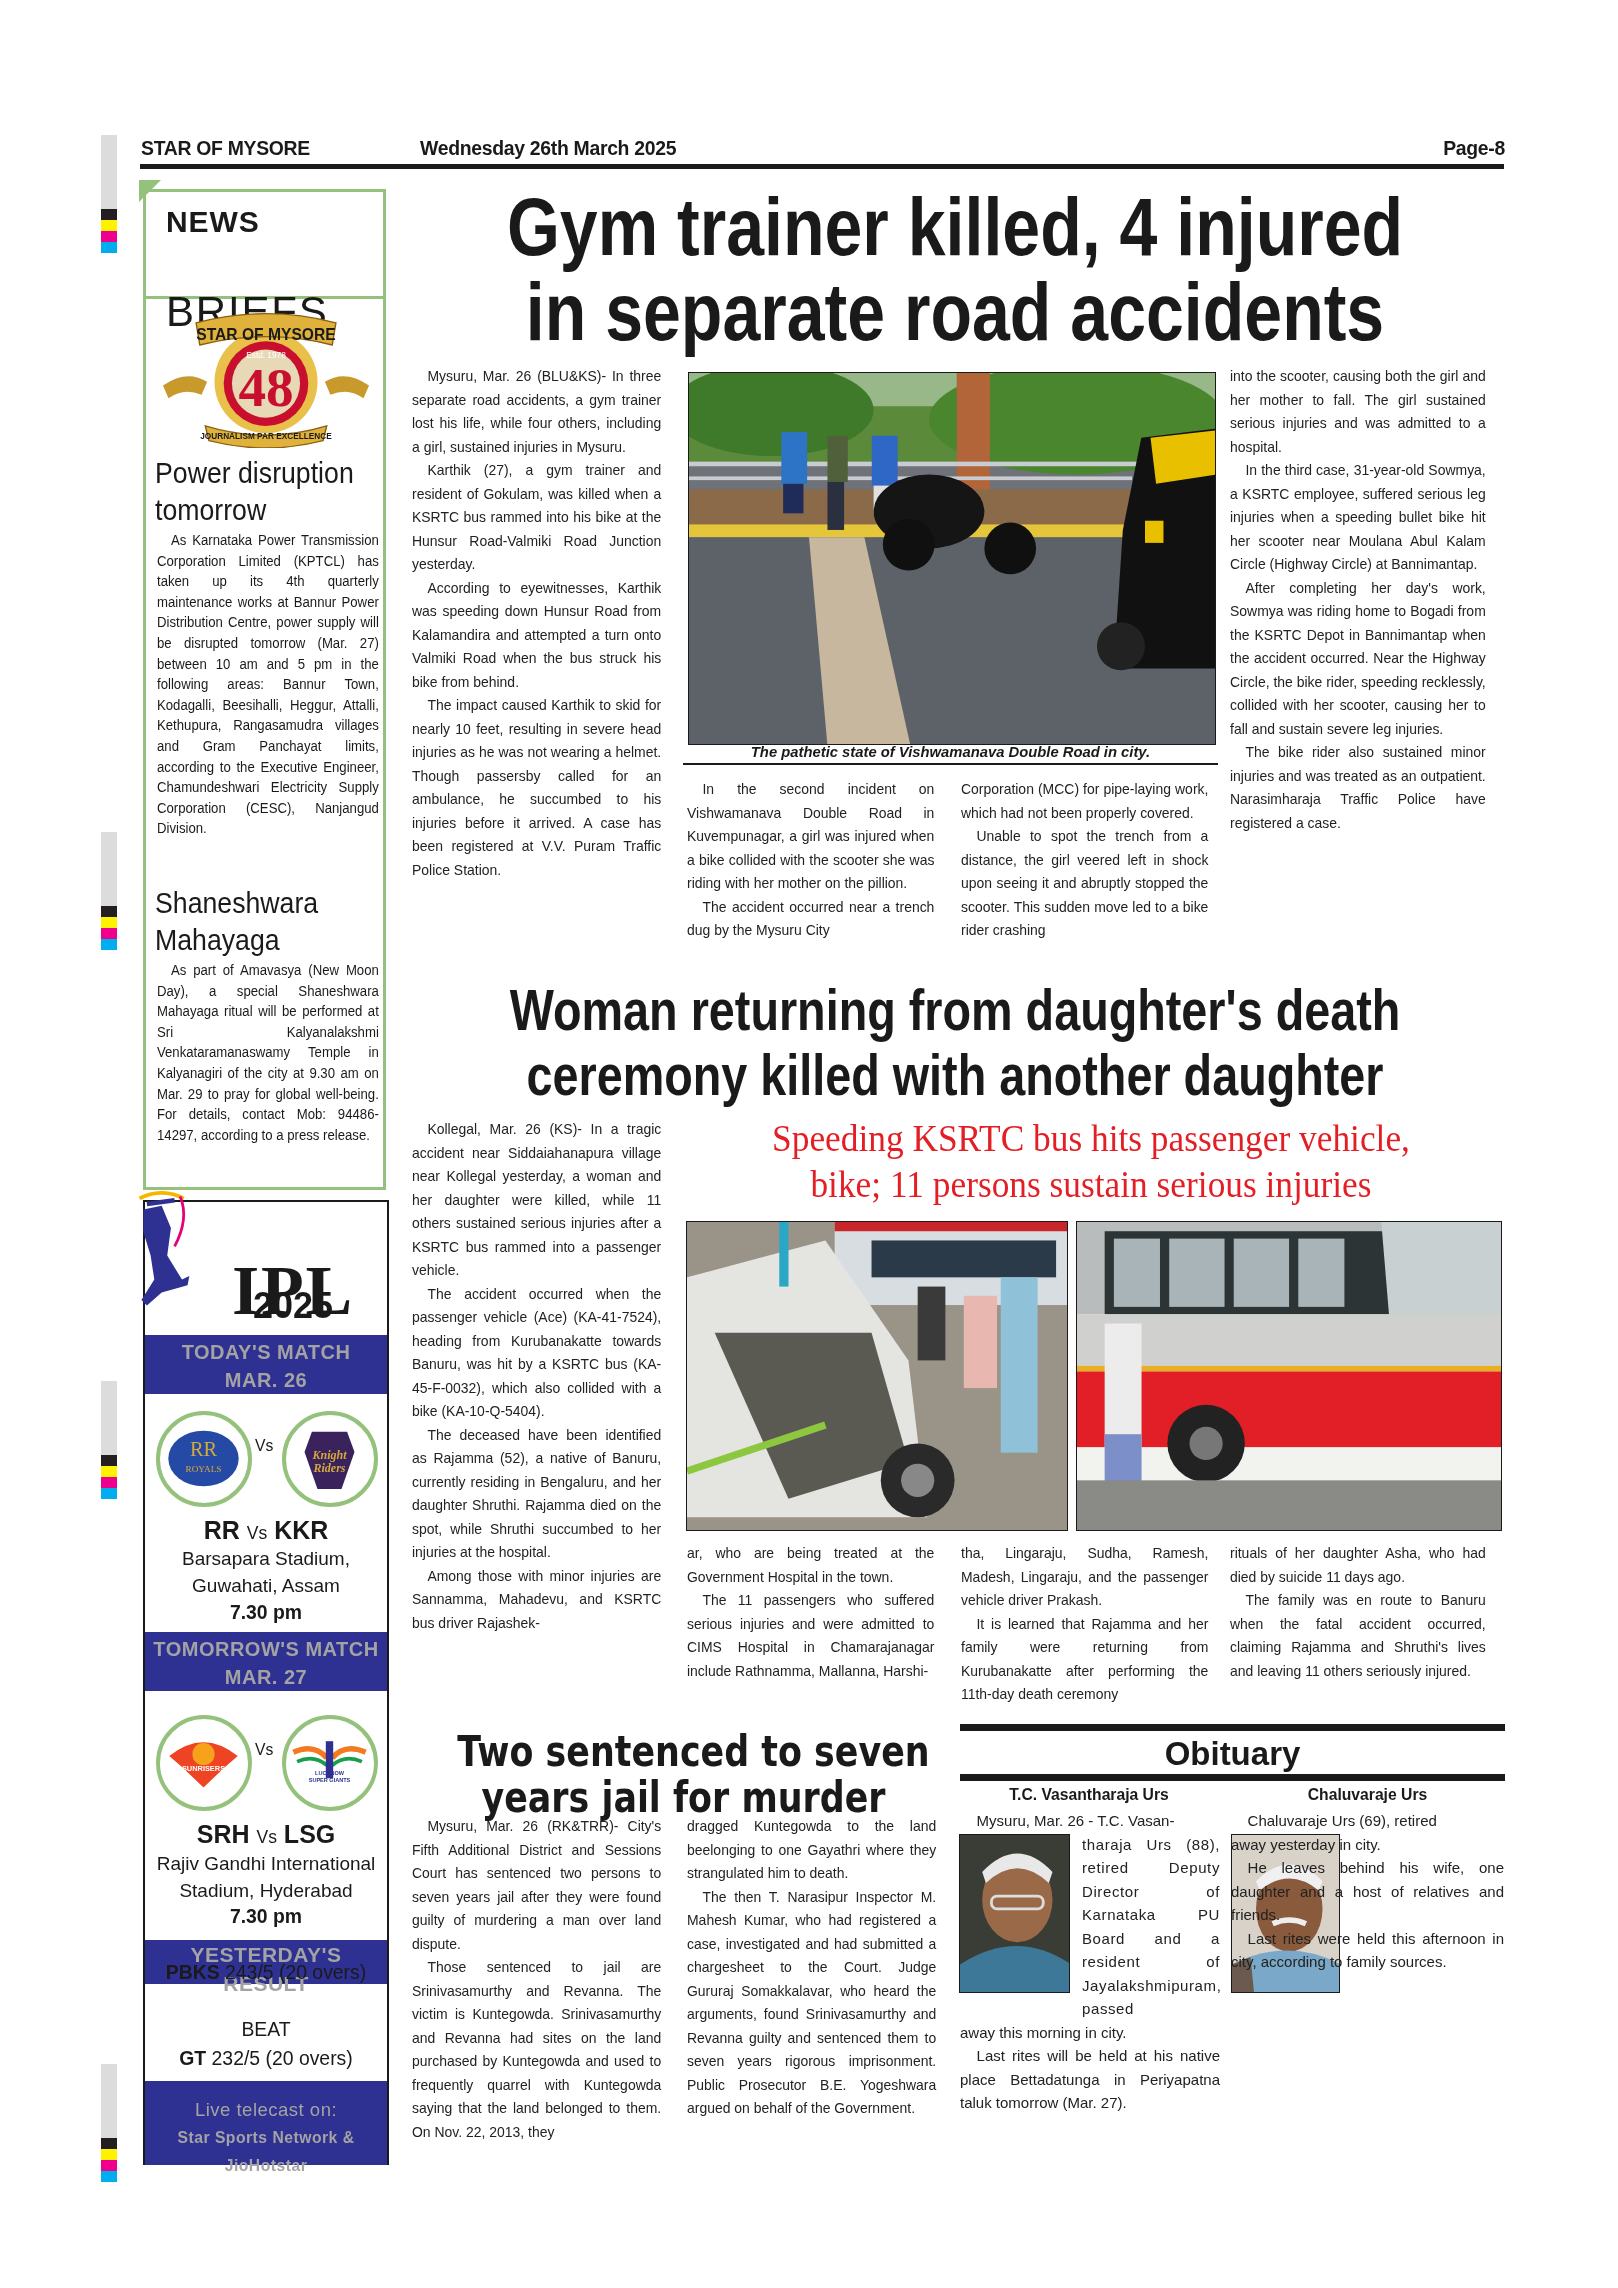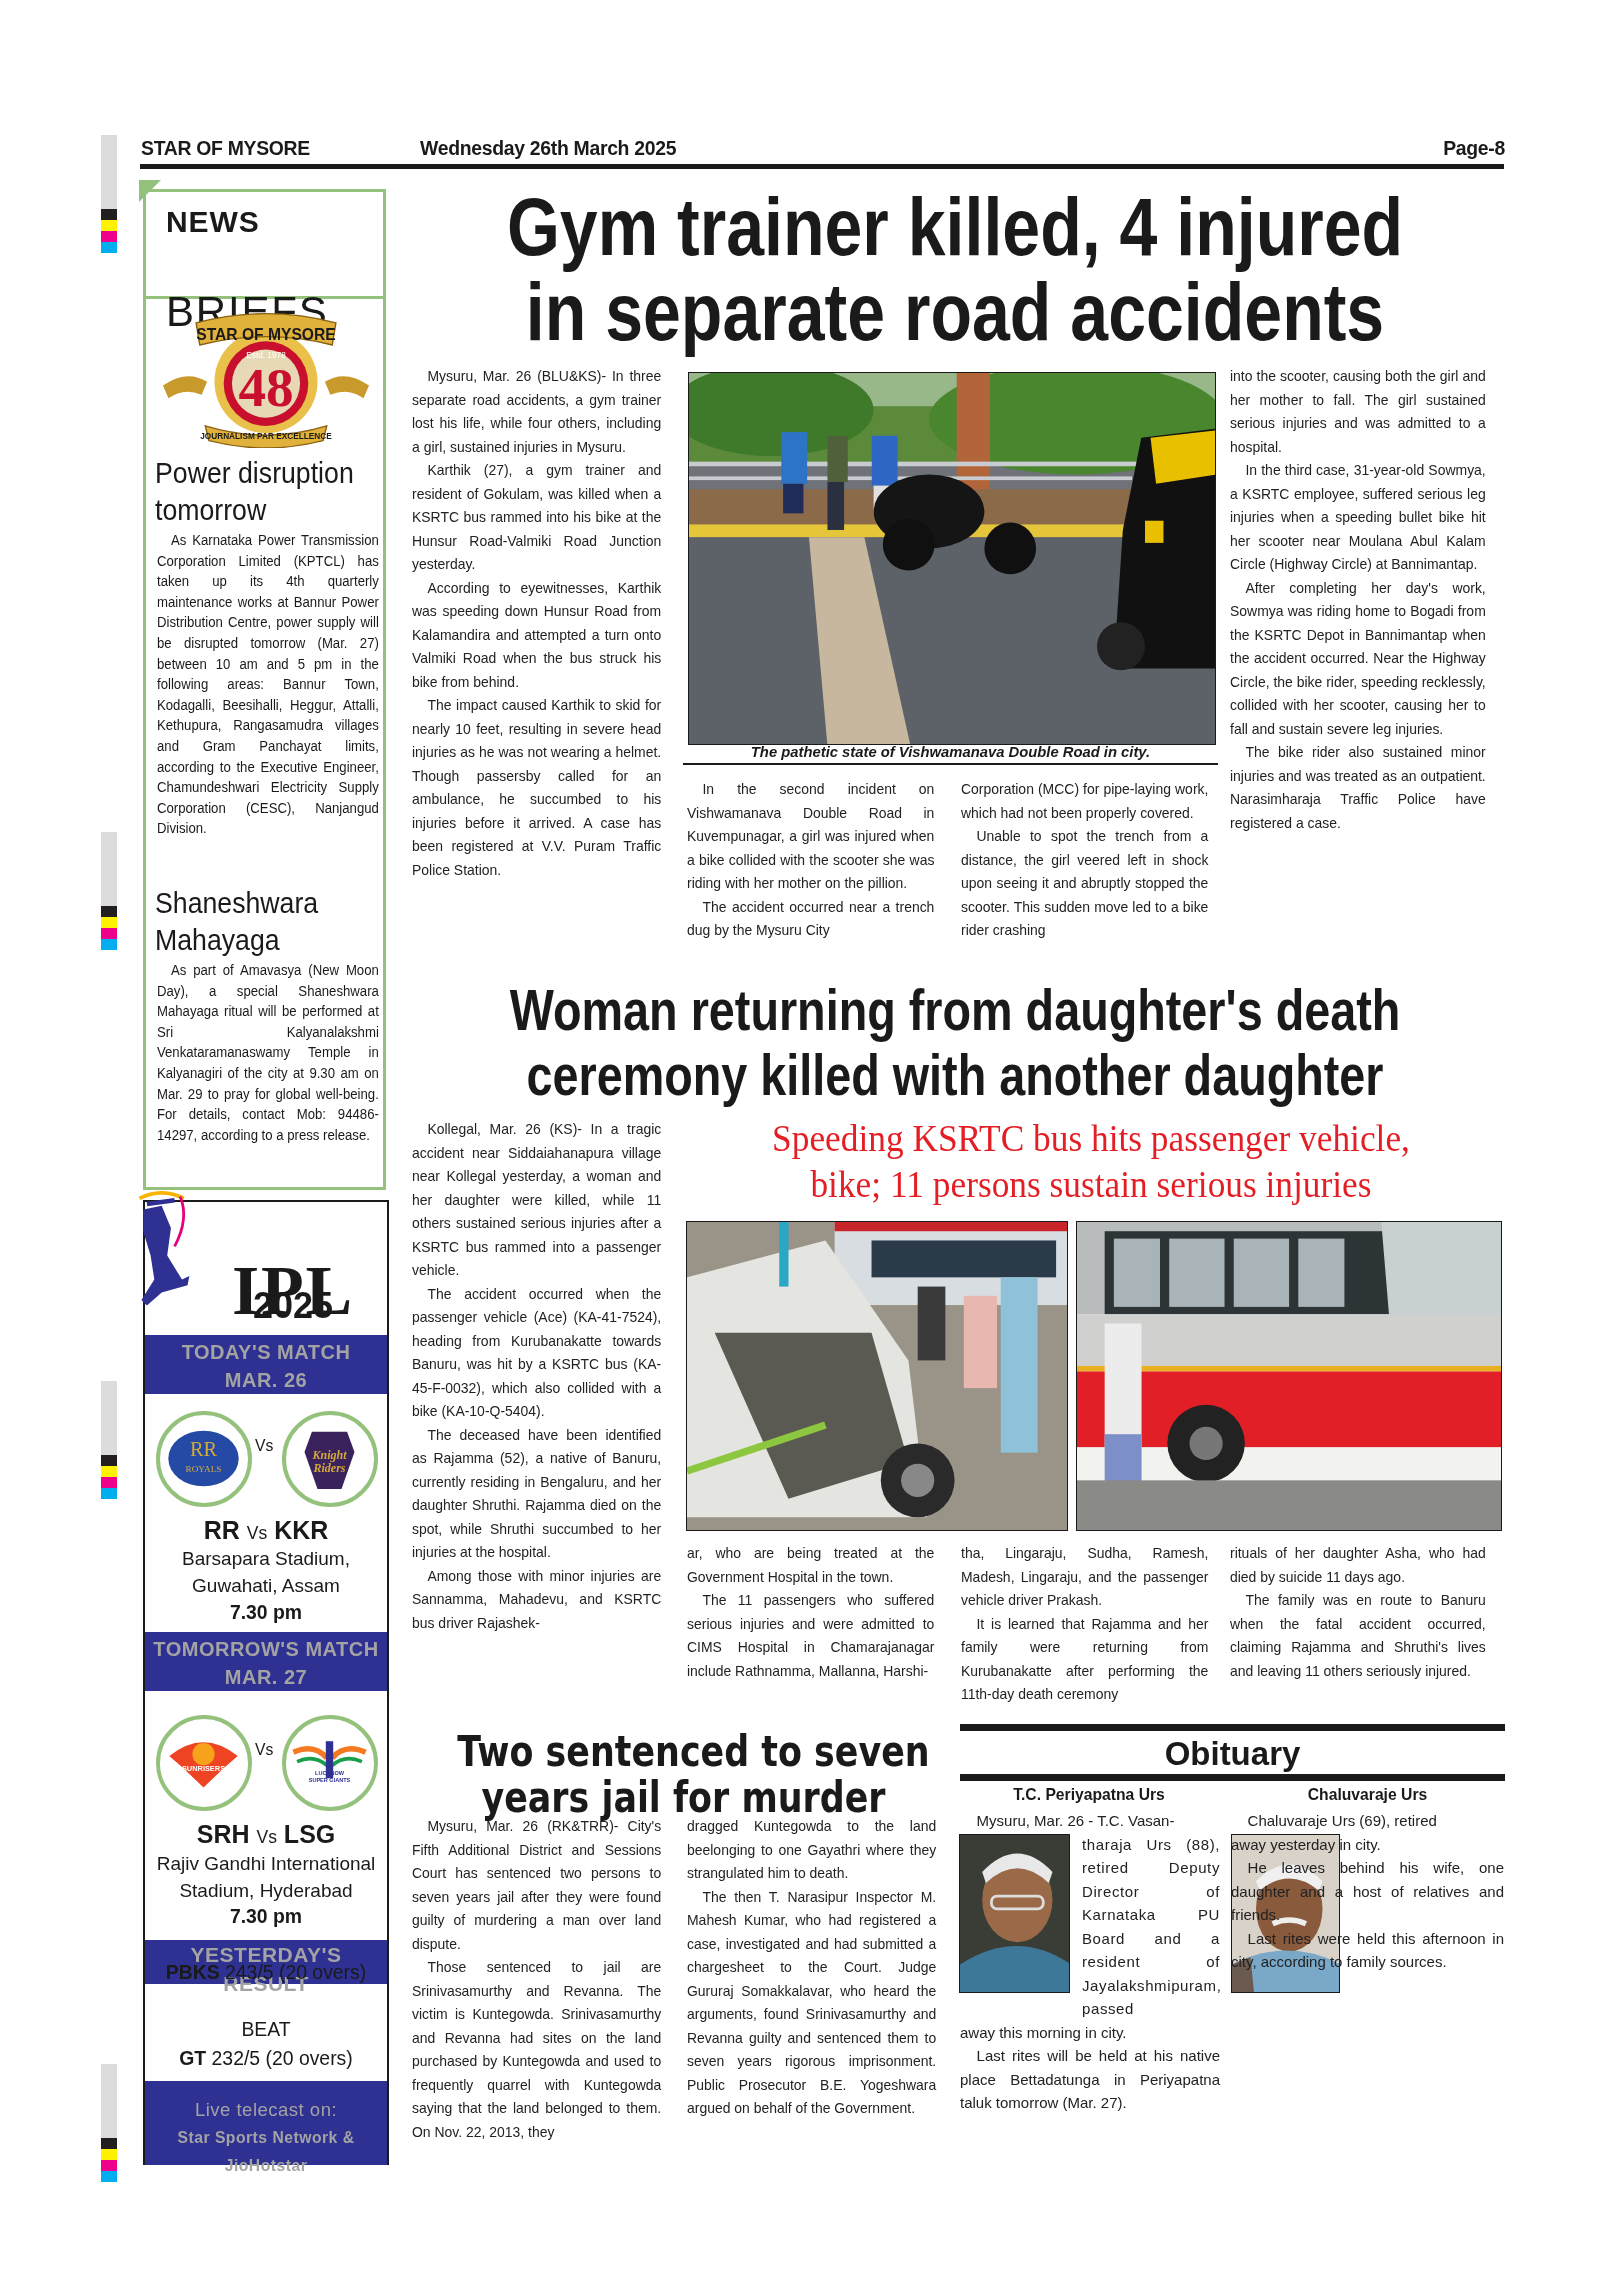--- a/index.html
+++ b/index.html
@@ -361,21 +361,21 @@
 </div>
 <div class="col narrow" style="left:687px; top:1814px; width:268px;">
   <p style="text-indent:0;">dragged Kuntegowda to the land beelonging to one Gayathri where they strangulated him to death.</p>
   <p>The then T. Narasipur Inspector M. Mahesh Kumar, who had registered a case, investigated and had submitted a chargesheet to the Court. Judge Gururaj Somakkalavar, who heard the arguments, found Srinivasamurthy and Revanna guilty and sentenced them to seven years rigorous imprisonment. Public Prosecutor B.E. Yogeshwara argued on behalf of the Government.</p>
 </div>
 
 <div class="obit-rule" style="top:1724px;"></div>
 <div class="obit-title">Obituary</div>
 <div class="obit-rule" style="top:1774px;"></div>
 
-<div class="obit-name" style="left:960px; width:258px;">T.C. Periyapatna Urs</div>
+<div class="obit-name" style="left:960px; width:258px;">T.C. Vasantharaja Urs</div>
 <div class="obit-photo" style="left:959px; top:1834px; width:111px; height:159px;">
   <svg viewBox="0 0 120 172" width="111" height="159" preserveAspectRatio="none">
     <rect width="120" height="172" fill="#3a3d35"></rect>
     <ellipse cx="62" cy="70" rx="38" ry="46" fill="#9a6a48"></ellipse>
     <path d="M24,40 Q62,0 100,40 L96,52 Q62,20 28,52 Z" fill="#e8e8e8"></path>
     <rect x="34" y="66" width="56" height="14" rx="6" fill="none" stroke="#ddd" stroke-width="3"></rect>
     <path d="M0,172 L0,140 Q62,100 120,140 L120,172 Z" fill="#3e7898"></path>
   </svg>
 </div>
 <div class="col" style="left:960px; top:1809px; width:260px; font-size:15px;">

